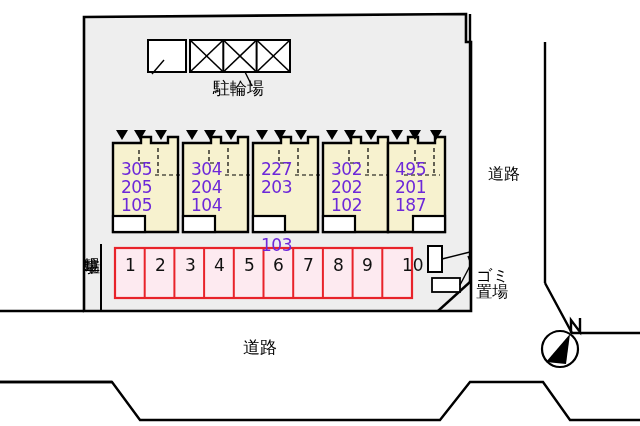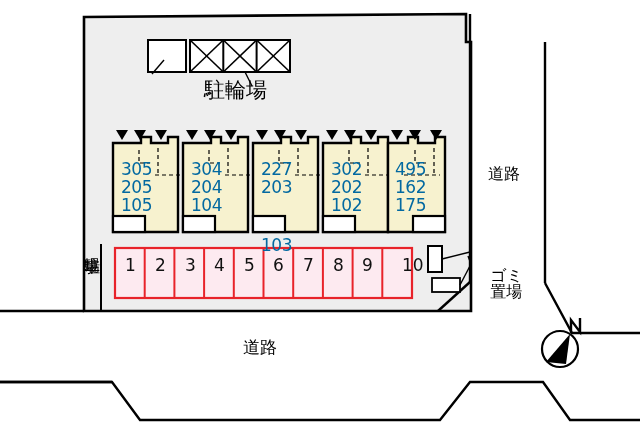--- a/index.html
+++ b/index.html
@@ -34,21 +34,21 @@
     line-height: 1.0;
   }
   .lbl-v {
     writing-mode: vertical-rl;
     text-orientation: upright;
     line-height: 1.0;
   }
   .unit-num {
     position: absolute;
     font-size: 17px;
-    color: #0369a1;
+    color: #6d28d9;
     letter-spacing: -0.5px;
     font-family: "DejaVu Sans", "Liberation Sans", sans-serif;
   }
   .stall-num {
     position: absolute;
     font-size: 17px;
     color: #111;
     font-family: "DejaVu Sans", "Liberation Sans", sans-serif;
   }
   .jp {
@@ -182,25 +182,25 @@
 
     <g>
       <circle cx="560" cy="349" r="18" fill="#ffffff" stroke="#000000" stroke-width="2.2"></circle>
       <polygon points="570,334 566,364 546,362" fill="#000000"></polygon>
       <polyline points="571,333 571,320 580,332 580,318" fill="none" stroke="#000000" stroke-width="2.4"></polyline>
     </g>
 
   </svg>
 
 
-  <div class="lbl jp" style="left:204px; top:80px; font-size:21px;">駐輪場</div>
+  <div class="lbl jp" style="left:213px; top:80px; font-size:17px;">駐輪場</div>
 
   <div class="lbl jp" style="left:488px; top:166px; font-size:16px;">道路</div>
 
-  <div class="lbl jp" style="left:470px; top:251px; font-size:16px; line-height:1.04;">
+  <div class="lbl jp" style="left:456px; top:251px; font-size:16px; line-height:1.04;">
     <span style="display:inline-block; width:34px; word-break:break-all; white-space:normal;">ゴミ置場</span>
   </div>
 
   <div class="lbl lbl-v jp" style="left:84px; top:245px; font-size:16px; height:58px;">駐車場</div>
 
   <div class="lbl jp" style="left:243px; top:339px; font-size:17px;">道路</div>
 
   <div class="unit-num" style="left:121px; top:159px;">305</div>
   <div class="unit-num" style="left:121px; top:177px;">205</div>
   <div class="unit-num" style="left:121px; top:195px;">105</div>
@@ -211,22 +211,22 @@
 
   <div class="unit-num" style="left:261px; top:159px;">227</div>
   <div class="unit-num" style="left:261px; top:177px;">203</div>
   <div class="unit-num" style="left:261px; top:195px;margin-top:40px;">103</div>
 
   <div class="unit-num" style="left:331px; top:159px;">302</div>
   <div class="unit-num" style="left:331px; top:177px;">202</div>
   <div class="unit-num" style="left:331px; top:195px;">102</div>
 
   <div class="unit-num" style="left:395px; top:159px;">495</div>
-  <div class="unit-num" style="left:395px; top:177px;">162</div>
-  <div class="unit-num" style="left:395px; top:195px;">175</div>
+  <div class="unit-num" style="left:395px; top:177px;">201</div>
+  <div class="unit-num" style="left:395px; top:195px;">187</div>
 
   <div class="stall-num" style="left:125px; top:255px;">1</div>
   <div class="stall-num" style="left:155px; top:255px;">2</div>
   <div class="stall-num" style="left:185px; top:255px;">3</div>
   <div class="stall-num" style="left:214px; top:255px;">4</div>
   <div class="stall-num" style="left:244px; top:255px;">5</div>
   <div class="stall-num" style="left:273px; top:255px;">6</div>
   <div class="stall-num" style="left:303px; top:255px;">7</div>
   <div class="stall-num" style="left:333px; top:255px;">8</div>
   <div class="stall-num" style="left:362px; top:255px;">9</div>

